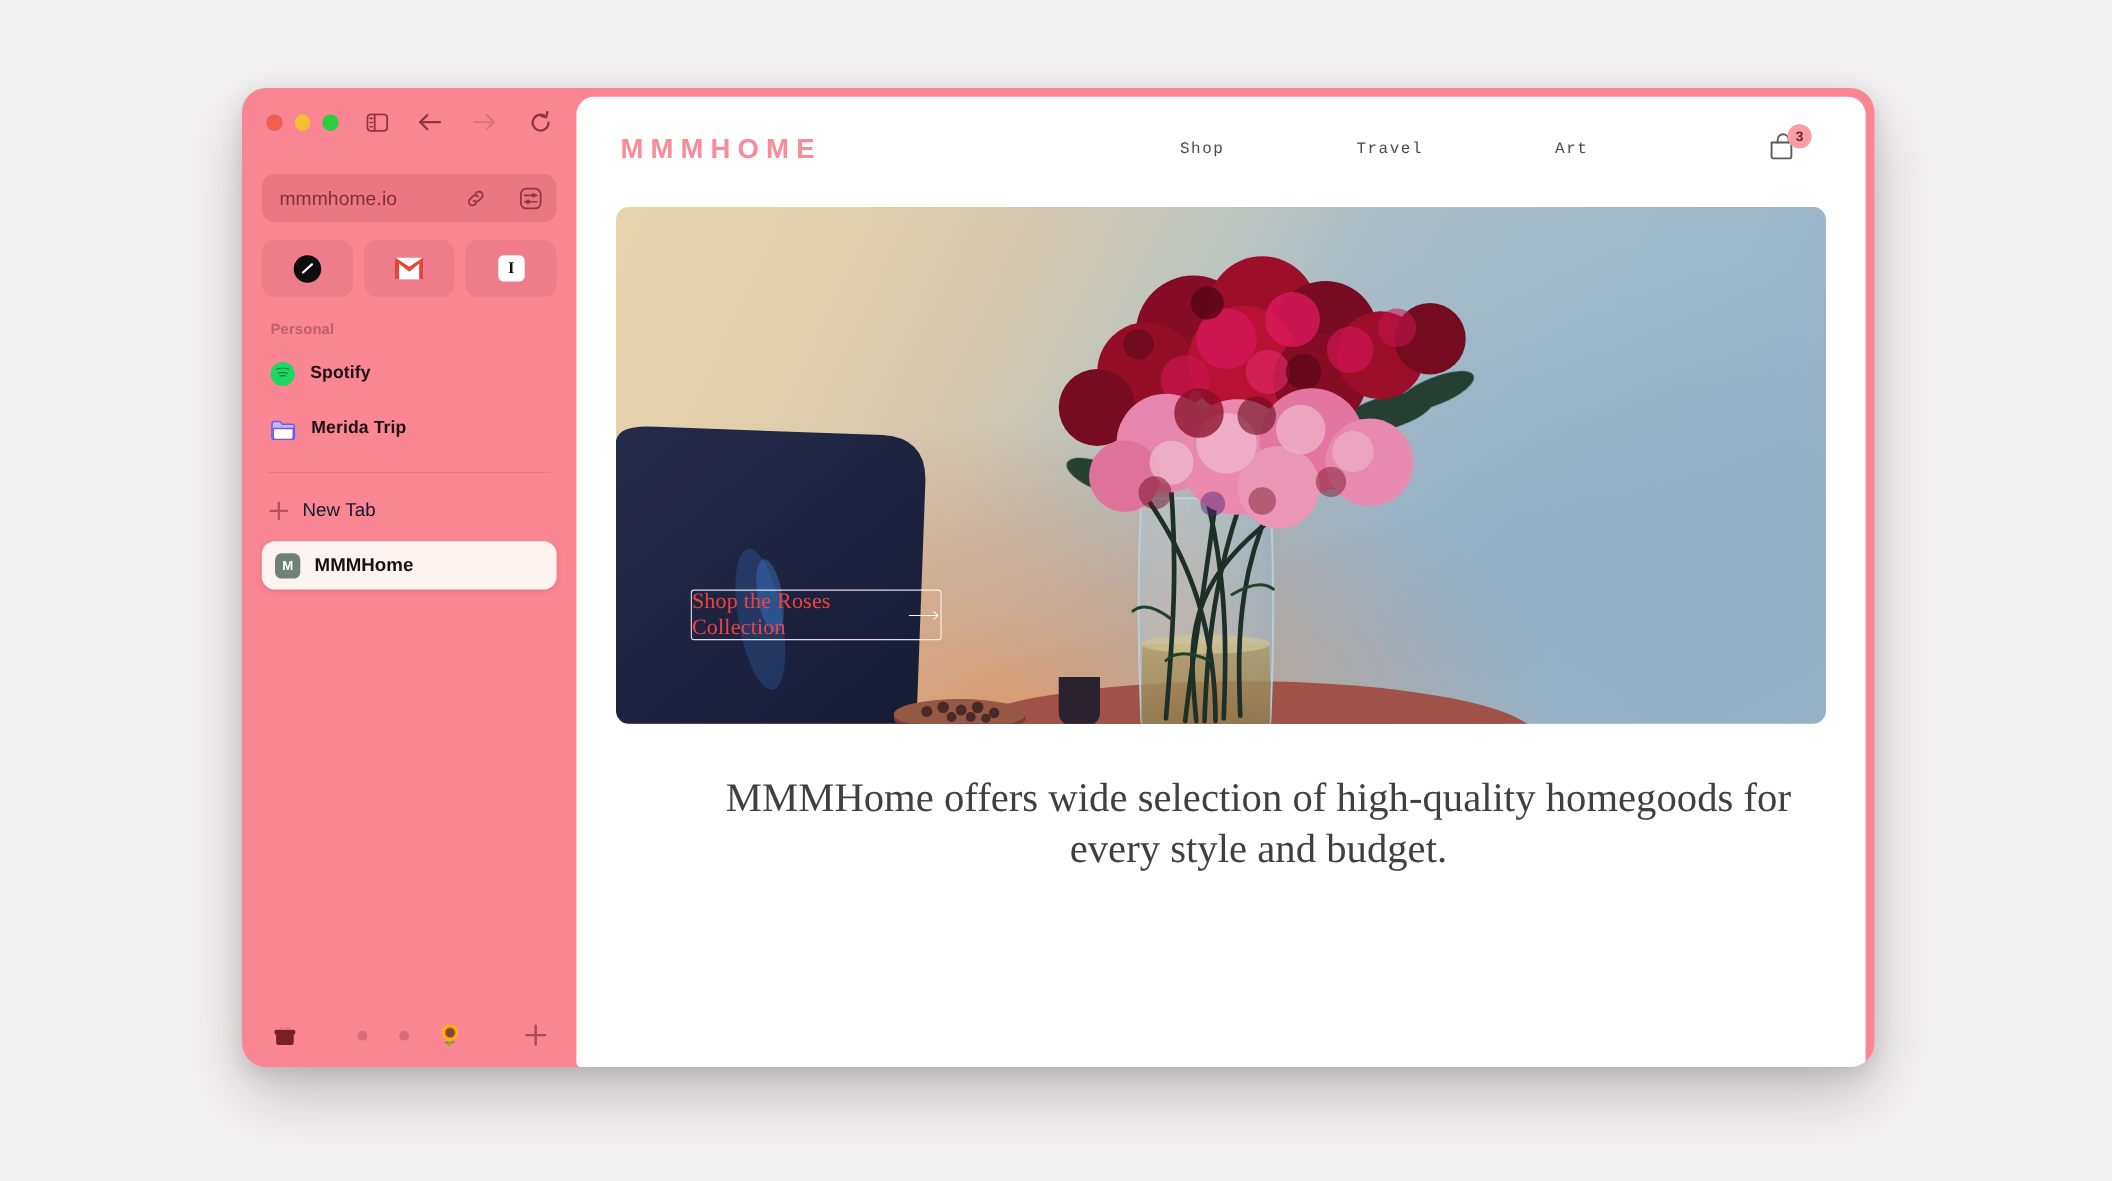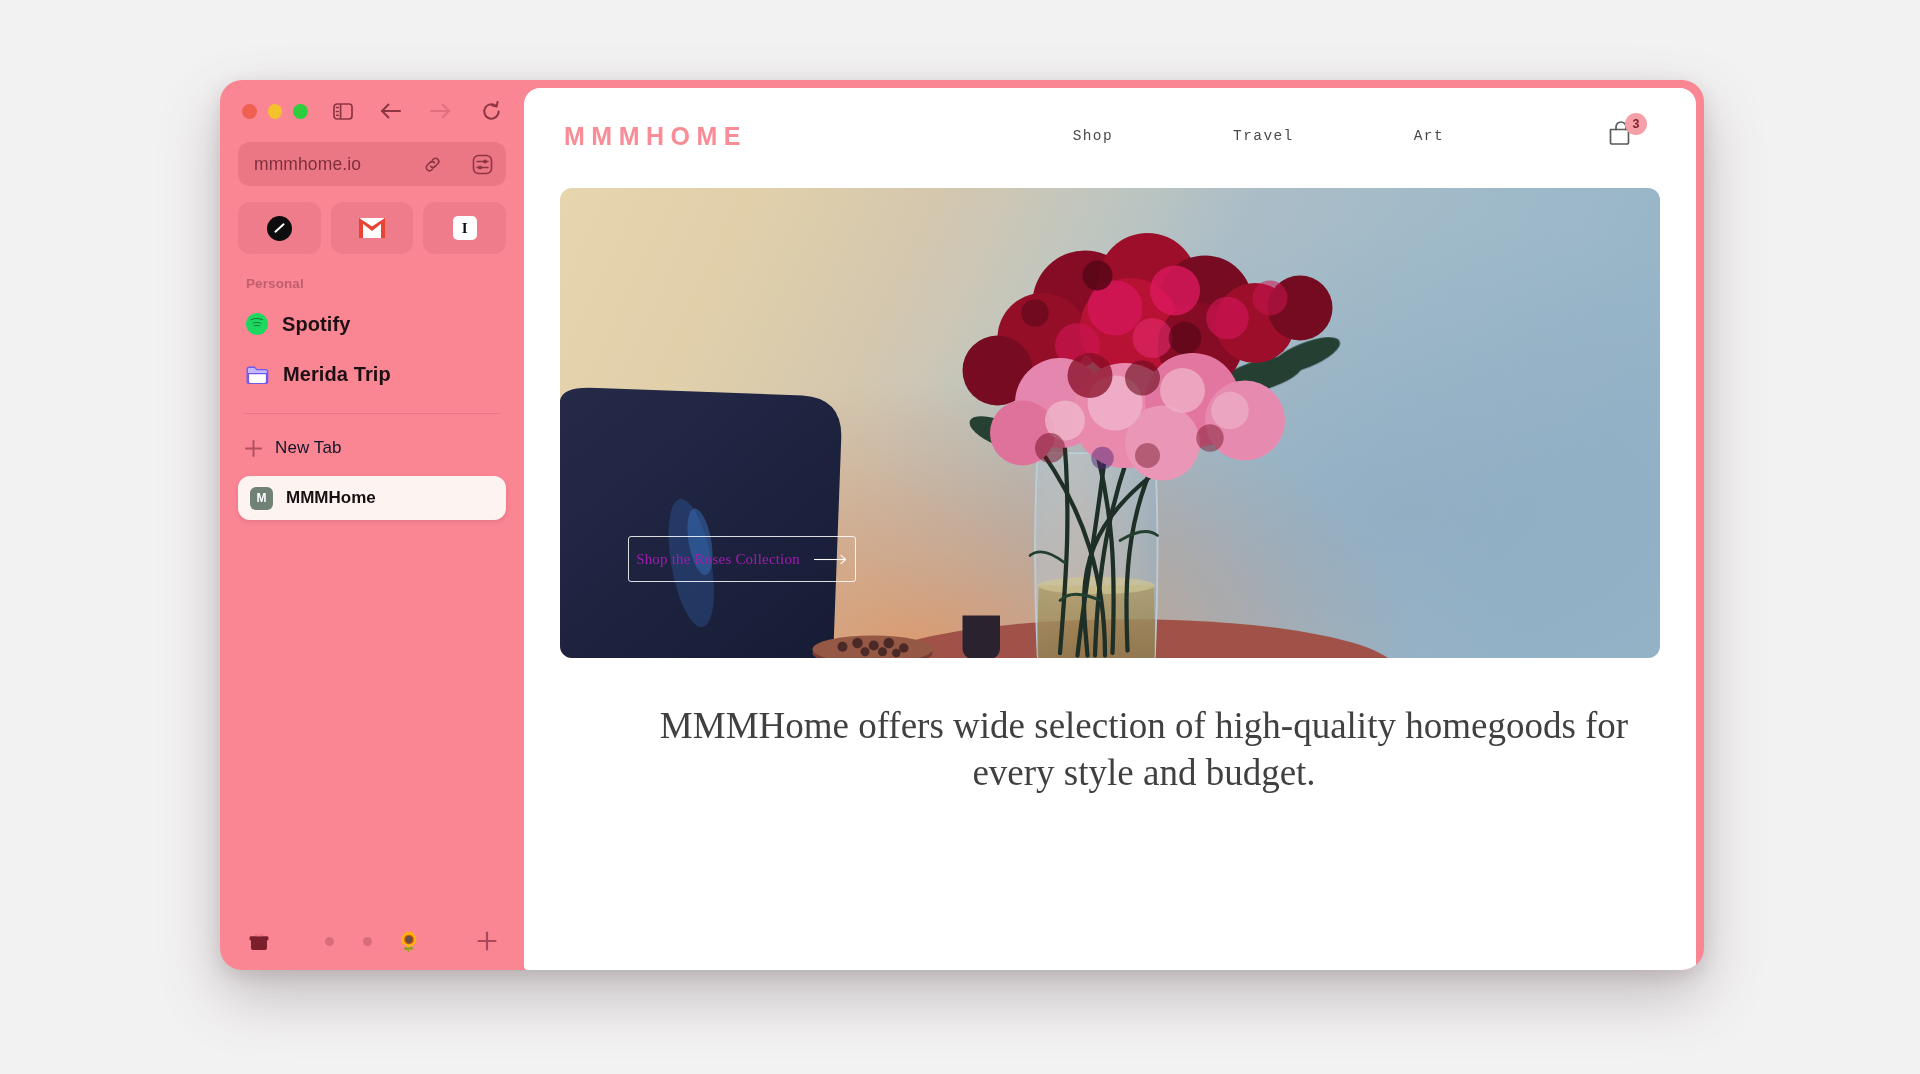--- a/index.html
+++ b/index.html
@@ -60,21 +60,21 @@
   .tb-spacer { flex: 1 1 auto; }
 
   
   .urlbar {
     height: 44px;
     background: rgba(226,110,124,.62);
     border-radius: 12px;
     display: flex;
     align-items: center;
     padding: 0 13px 0 16px;
-    margin-top: 0;
+    margin-top: 16px;
     gap: 20px;
   }
   .url-text {
     flex: 1 1 auto;
     font-size: 17.5px;
     color: #7e2f3b;
     letter-spacing: .1px;
     white-space: nowrap; overflow: hidden; text-overflow: ellipsis;
   }
   .url-ico { color: #8e3542; display: flex; align-items: center; margin-left: 10px; }
@@ -122,21 +122,21 @@
   .bk-row {
     display: flex;
     align-items: center;
     gap: 14px;
     height: 50px;
     padding-left: 8px;
     border-radius: 10px;
   }
   .bk-row.indent { padding-left: 26px; }
   .bk-label {
-    font-size: 20px;
+    font-size: 16px;
     font-weight: 700;
     color: #1c1014;
     letter-spacing: .1px;
   }
   .ico-spotify {
     width: 22px; height: 22px; border-radius: 50%;
     background: #1ed760; position: relative; flex: 0 0 22px;
   }
   .ico-spotify i {
     position: absolute; display: block;
@@ -263,22 +263,22 @@
     position: absolute;
     left: 68px; bottom: 76px;
     width: 228px; height: 46px;
     border: 1px solid rgba(255,255,255,.85);
     border-radius: 3px;
     display: flex; align-items: center; justify-content: center;
     gap: 14px;
   }
   .hero-cta .txt {
     font-family: "Liberation Serif", serif;
-    font-size: 15px;
-    color: #a21caf;
+    font-size: 20px;
+    color: #ef4444;
     letter-spacing: .2px;
   }
 
   
   .tagline {
     flex: 1 1 auto;
     padding: 44px 52px 0 120px;
     text-align: center;
     font-family: "Liberation Serif", serif;
     font-size: 37px;

